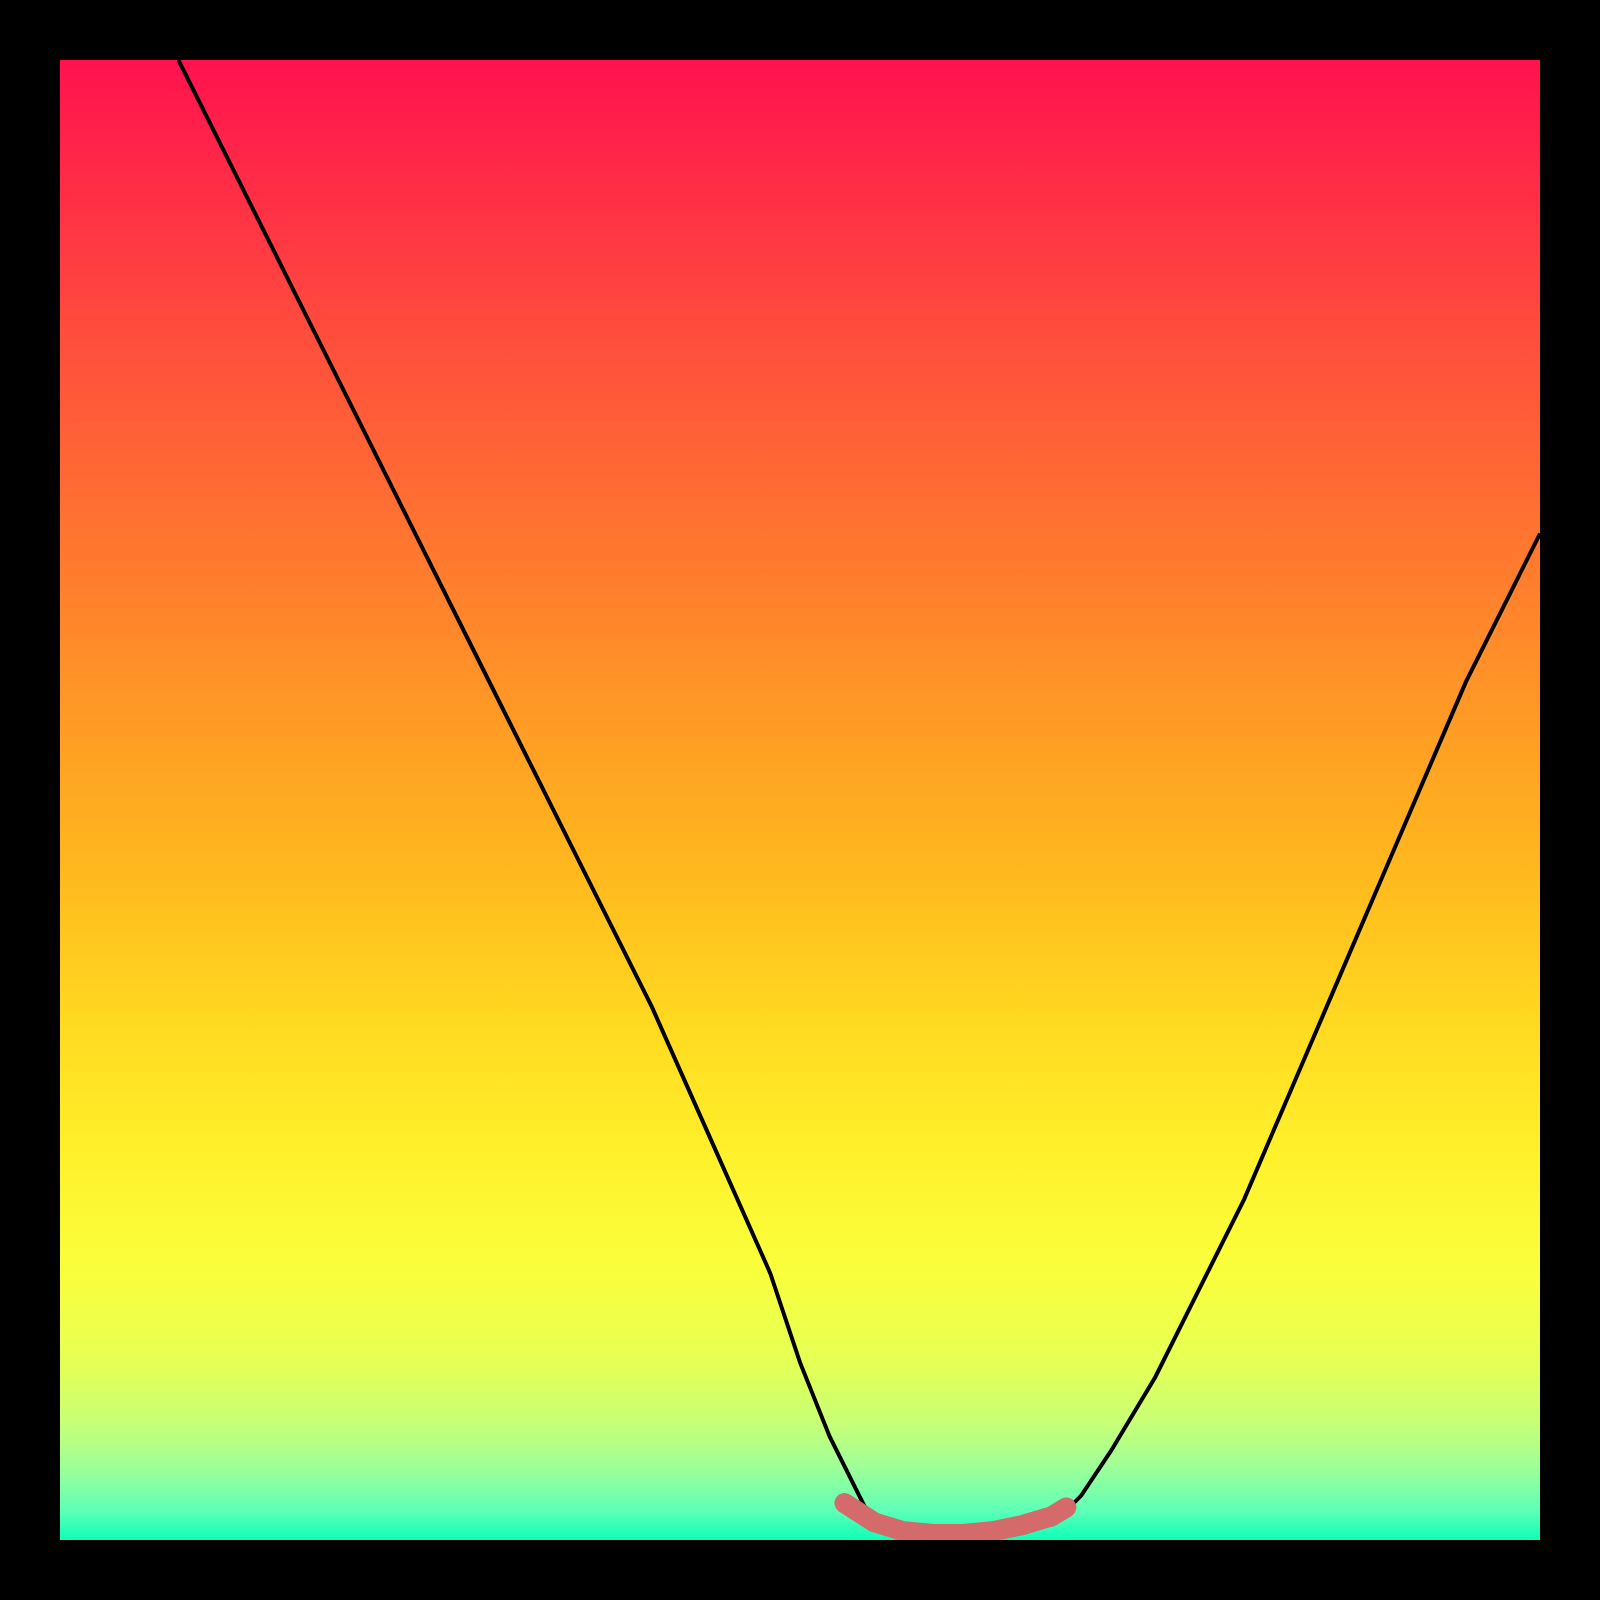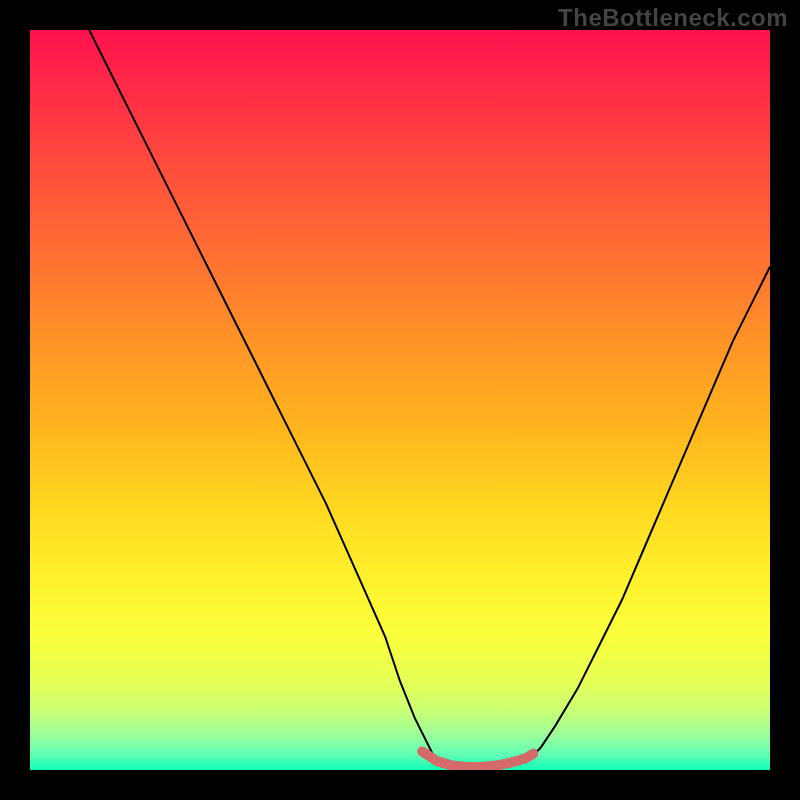--- a/index.html
+++ b/index.html
@@ -61,21 +61,20 @@
     width: 740px;
     height: 740px;
     z-index: 2;
   }
 </style>
 </head>
 <body>
 
 <div class="frame">
 
-  <div class="watermark">TheBottleneck.com</div>
 
   <div class="plot-area">
     <div class="gradient"></div>
     <svg class="curves" viewBox="0 0 740 740" preserveAspectRatio="none">
       <path id="path-left" fill="none" stroke="#000000" stroke-width="2" d="M59.2 0.0 L88.8 59.2 L118.4 118.4 L148.0 177.6 L177.6 236.8 L207.2 296.0 L236.8 355.2 L266.4 414.4 L296.0 473.6 L325.6 540.2 L355.2 606.8 L370.0 651.2 L384.8 688.2 L399.6 717.8 L407.0 732.6 "></path>
       <path id="path-right" fill="none" stroke="#000000" stroke-width="2" d="M495.8 732.6 L510.6 717.8 L525.4 695.6 L547.6 658.6 L569.8 614.2 L592.0 569.8 L614.2 518.0 L636.4 466.2 L658.6 414.4 L680.8 362.6 L703.0 310.8 L725.2 266.4 L740.0 236.8 "></path>
       <path id="path-valley" fill="none" stroke="#d46a6a" stroke-width="10" stroke-linecap="round" d="M392.2 721.5 L407.0 731.1 L421.8 735.6 L436.6 737.0 L451.4 737.0 L466.2 735.6 L481.0 732.6 L495.8 728.2 L503.2 723.7 "></path>
     </svg>
   </div>
 

